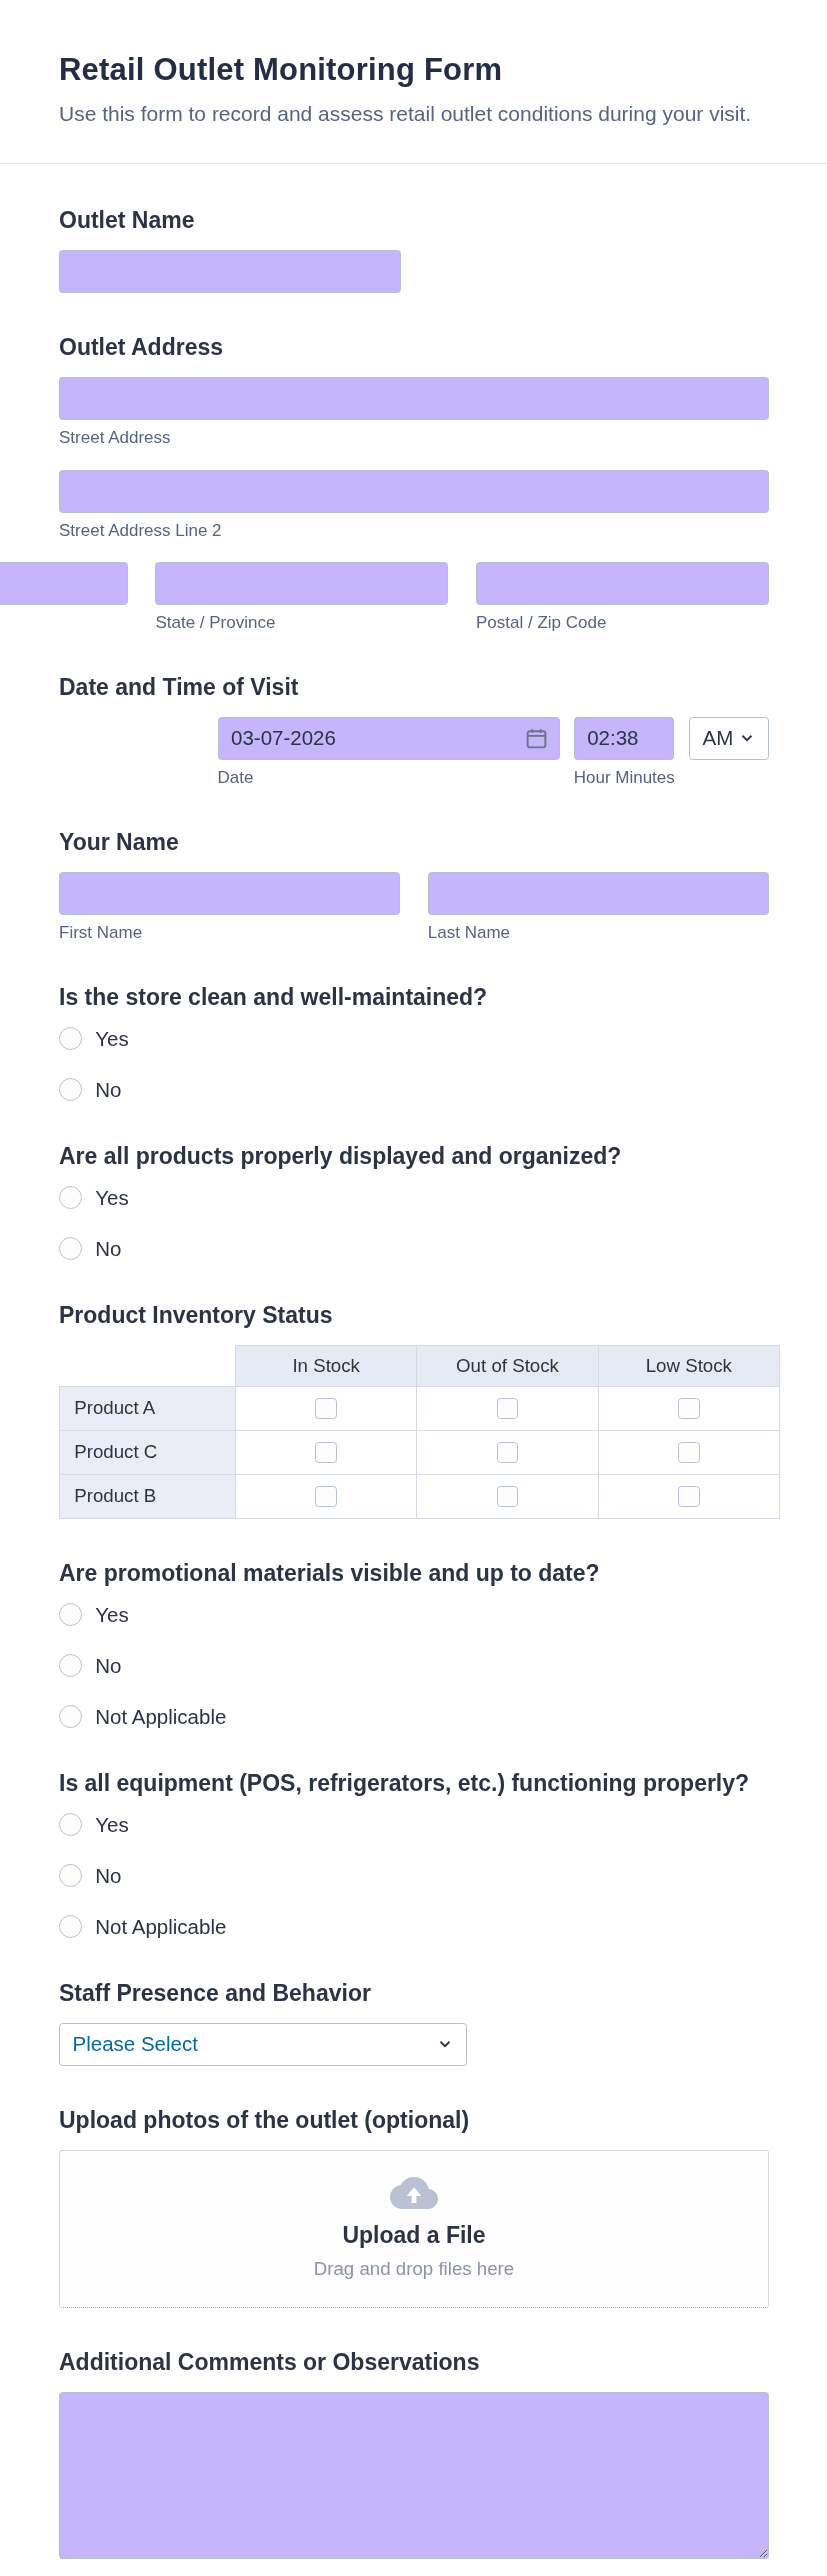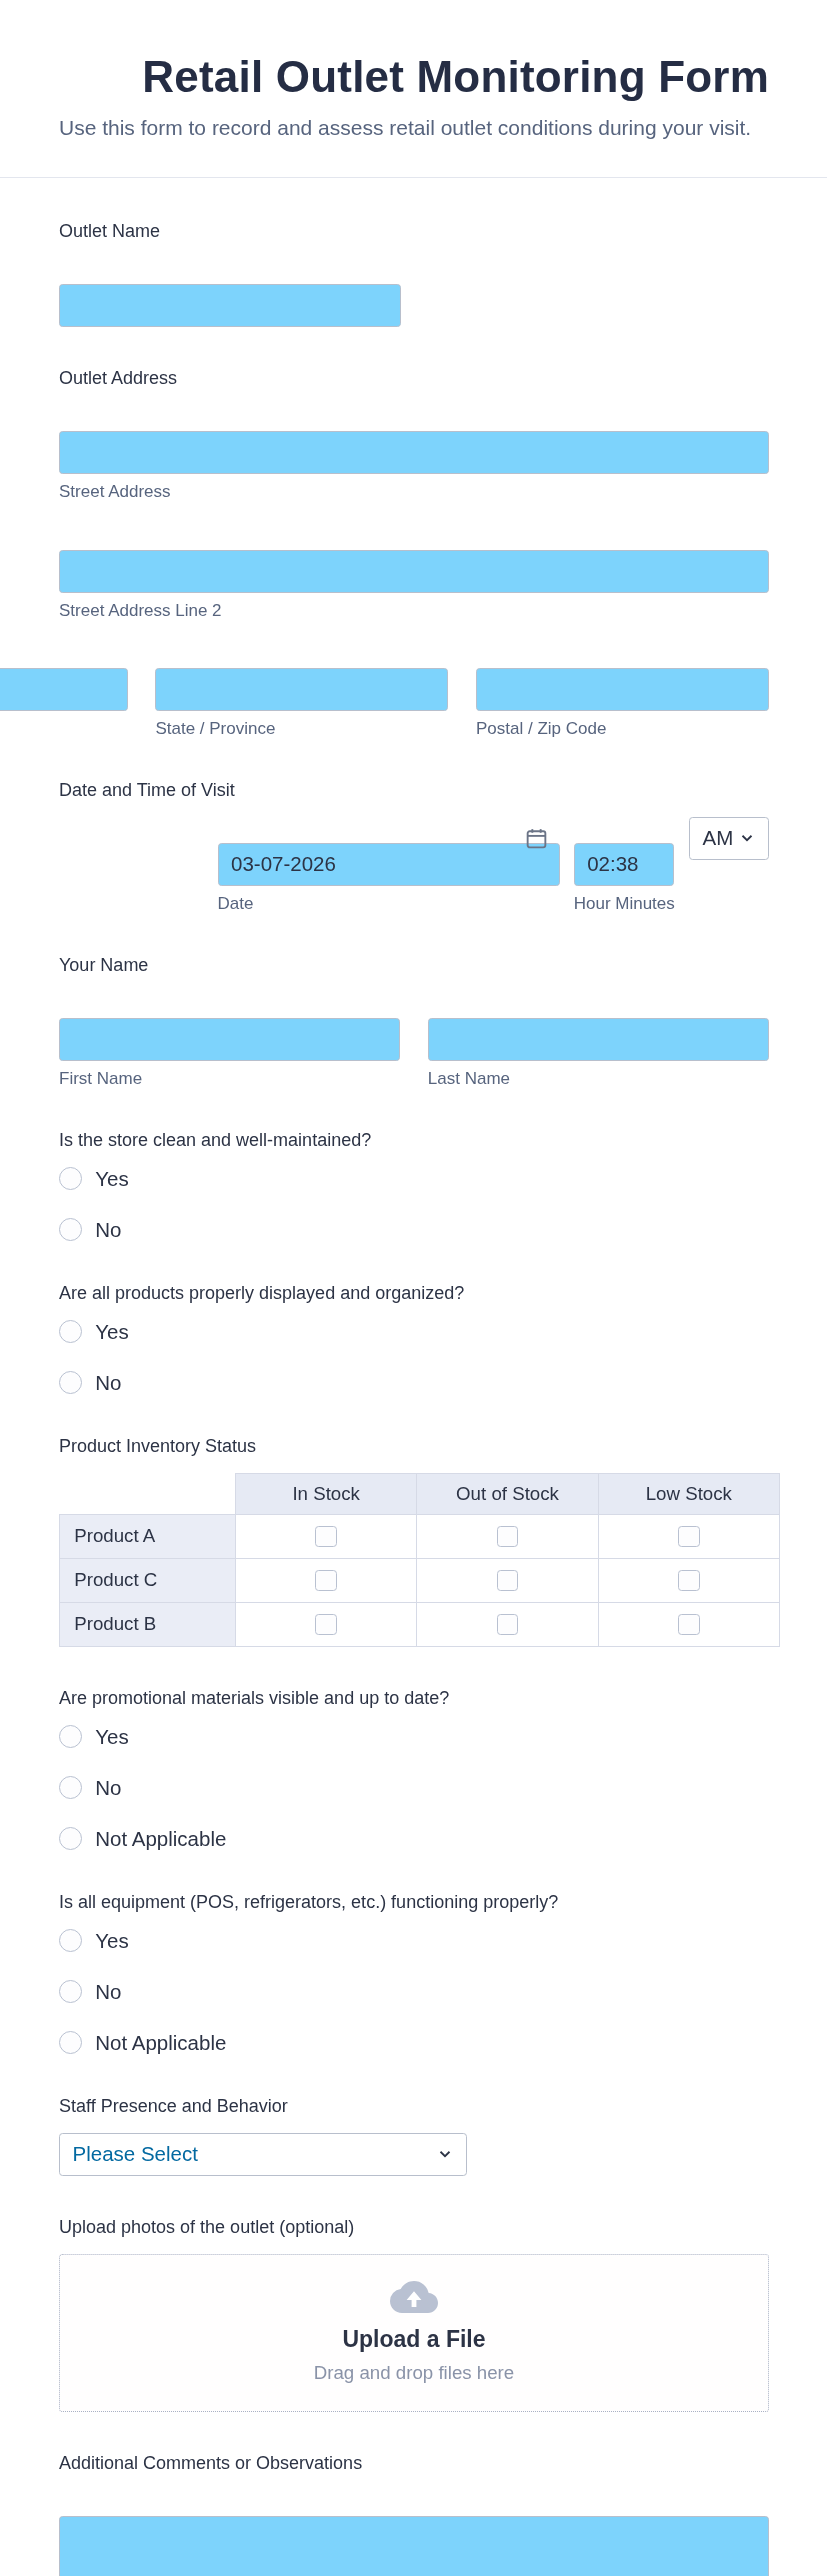--- a/index.html
+++ b/index.html
@@ -6,41 +6,40 @@
   html, body { background: #ffffff; }
   body {
     width: 828px;
     font-family: "Liberation Sans", sans-serif;
     color: #2c3345;
   }
   .page { width: 828px; min-height: 2576px; display: flex; flex-direction: column; background: #fff; }
 
   
   .form-header { padding: 52px 59px 37px 59px; }
-  .form-title { font-size: 44px; font-weight: 700; color: #252d44; margin-bottom: 14.2px; letter-spacing: 0.2px; text-align: right; }
+  .form-title { font-size: 31px; font-weight: 700; color: #252d44; margin-bottom: 14.2px; letter-spacing: 0.2px; }
   .form-subtitle { font-size: 21px; color: #57647e; }
 
   .hr { border-top: 0.9px solid #e3e6ee; width: 100%; }
 
   
   .form-body { padding: 43px 59px 36px 59px; flex: 1; }
   .field { margin-bottom: 41px; }
-  .q-label { display: block; font-size: 18px; font-weight: 400; color: #2c3345; margin-bottom: 16px; }
+  .q-label { display: block; font-size: 23px; font-weight: 700; color: #2c3345; margin-bottom: 16px; }
 
   .text-input, .textarea {
     border: 0.9px solid #b8bfcc;
     border-radius: 3.6px;
-    background: #7dd3fc;
+    background: #c4b5fd;
     font-family: "Liberation Sans", sans-serif;
     font-size: 20.5px;
     color: #2c3345;
     padding: 0 12.5px;
     height: 43px;
     outline: none;
-    margin-top: 26px;
   }
   .full { width: 100%; }
   .half { width: 342px; }
   .sublabel { font-size: 17px; color: #57647e; margin-top: 8px; }
   .sub-gap { margin-bottom: 21.4px; }
 
   .row { display: flex; gap: 27.6px; justify-content: flex-end; }
   .col { display: flex; flex-direction: column; flex: 1; }
   .col-fixed { display: flex; flex-direction: column; }
 

